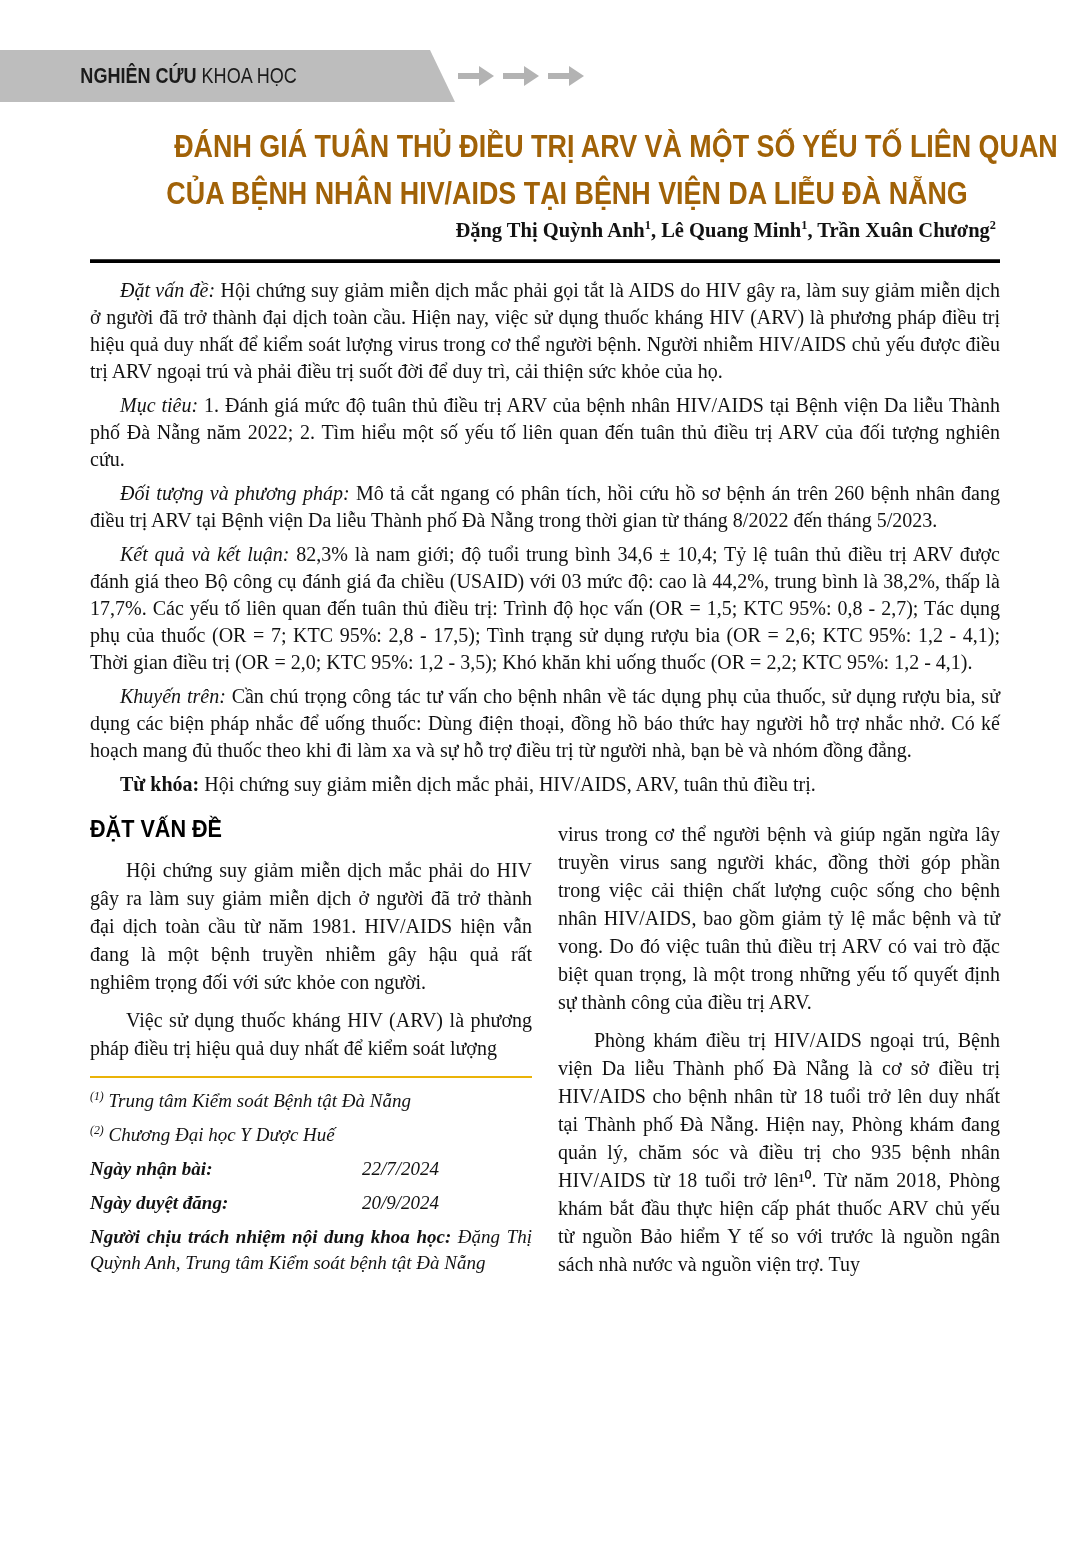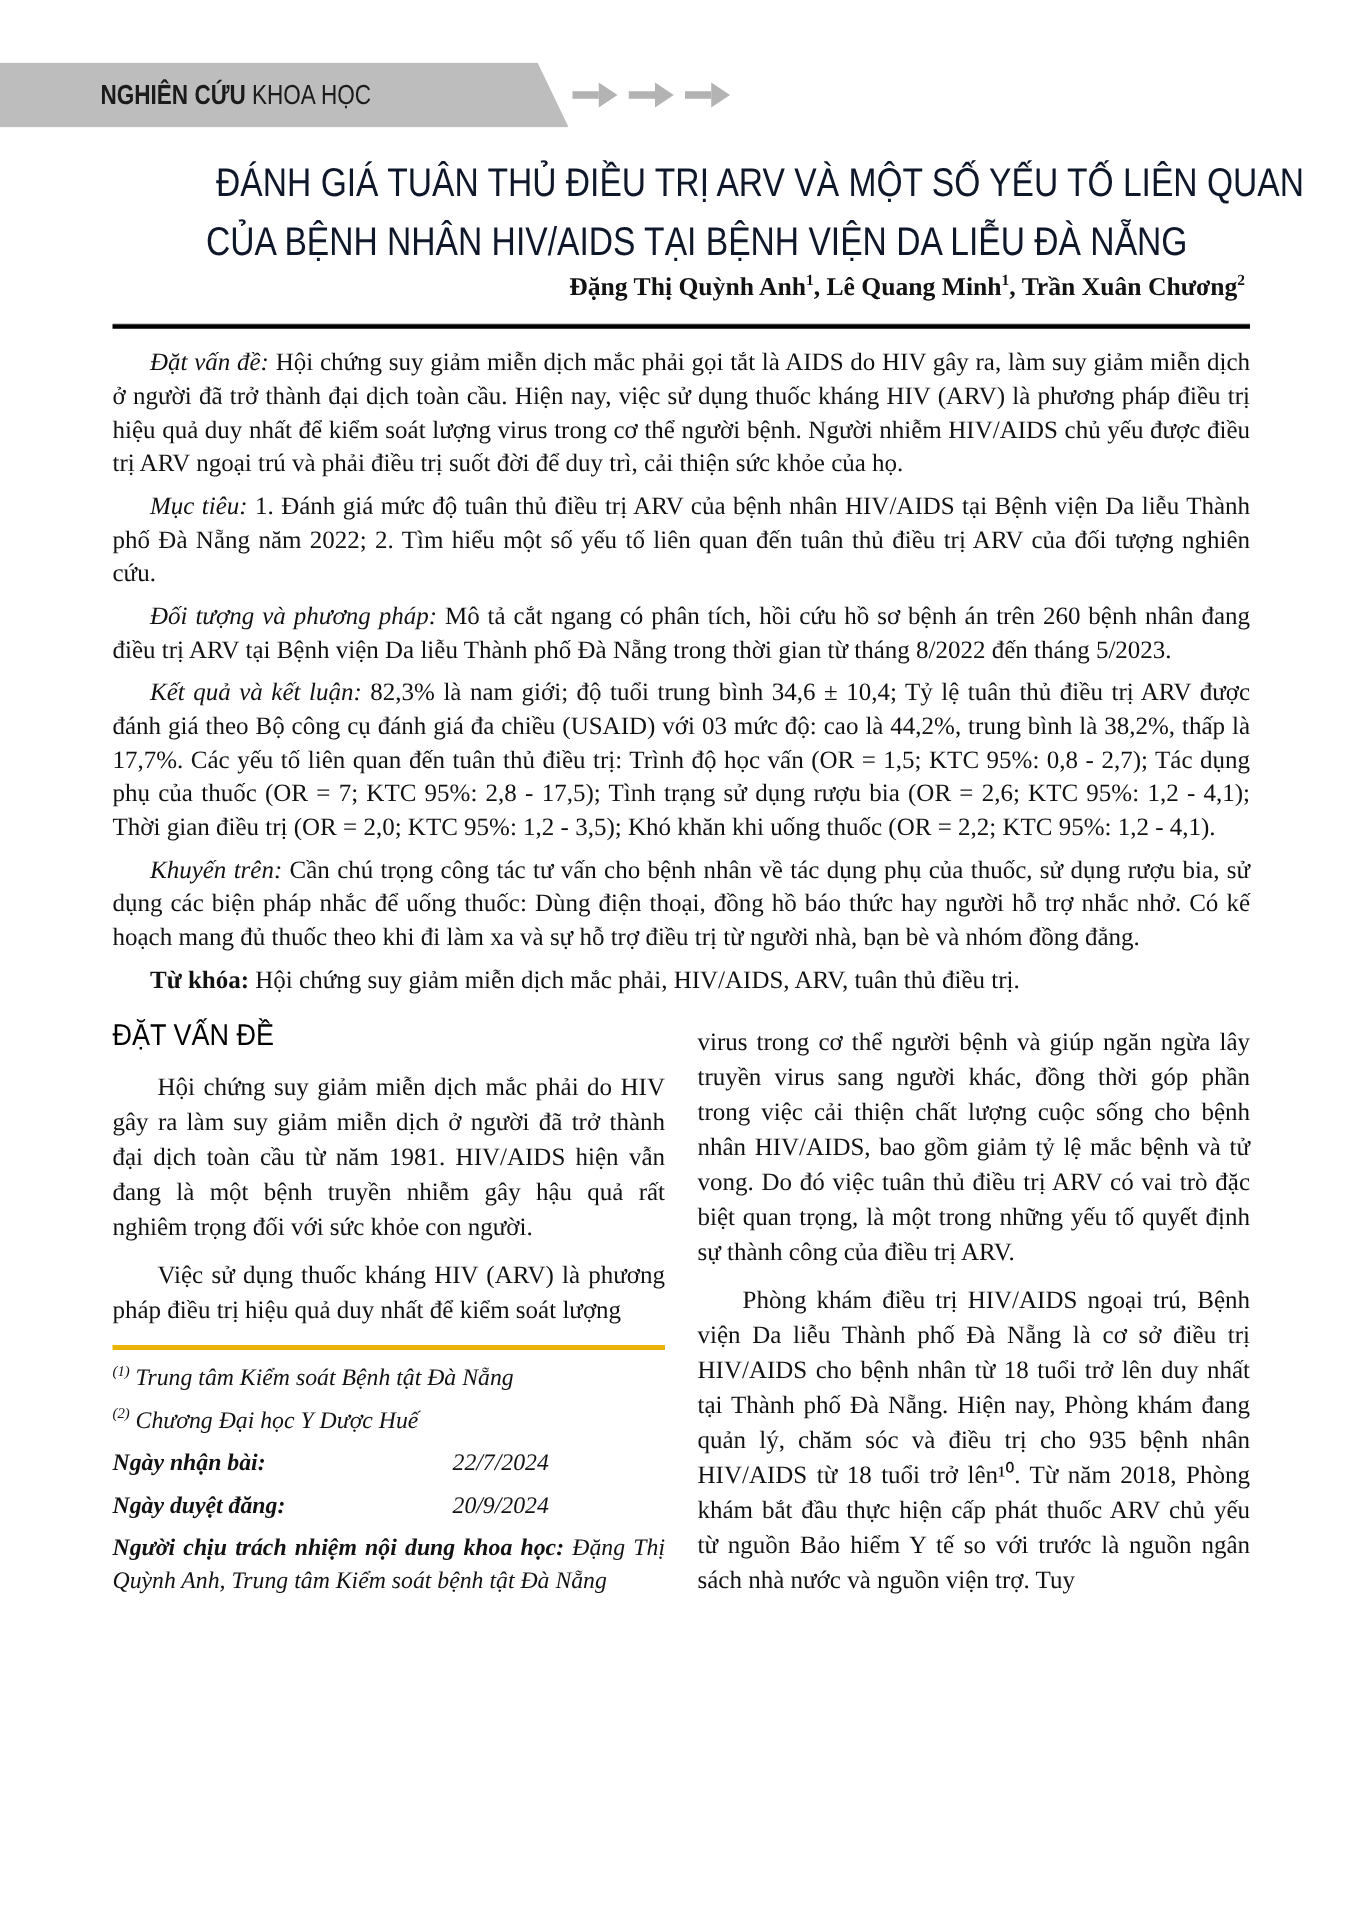--- a/index.html
+++ b/index.html
@@ -23,45 +23,45 @@
   }
   .banner-inner .bold { font-weight:bold; }
   .arrows { display:flex; gap:8px; margin-left:3px; }
   .arrow { position:relative; width:37px; height:20px; }
   .arrow::before { content:""; position:absolute; left:0; top:7px; width:21px; height:6px; background:#b3b3b3; }
   .arrow::after  { content:""; position:absolute; left:21px; top:0; border-top:10px solid transparent; border-bottom:10px solid transparent; border-left:15px solid #b3b3b3; }
 
   
   .content { position:absolute; left:90px; top:115px; width:910px; }
 
-  .title { margin:8px 0 0; text-align:center; font-family:"Liberation Sans", sans-serif; font-weight:normal; font-size:32px; line-height:47px; color:#0f172a; }
+  .title { margin:8px 0 0; text-align:center; font-family:"Liberation Sans", sans-serif; font-weight:bold; font-size:32px; line-height:47px; color:#a16207; }
   .title .tline { display:block; }
   .title .tinner { display:inline-block; transform:scaleX(0.84); transform-origin:center; white-space:nowrap; }
 
   .authors { margin-top:2px; text-align:right; font-weight:bold; font-size:20.5px; padding-right:4px; }
   .authors sup { font-size:0.6em; vertical-align:super; line-height:0; }
 
   .double-rule { margin-top:17px; height:3px; border-top:1px solid #3c3c3c; border-bottom:3px solid #000; }
 
   .abstract { margin-top:14px; font-size:20px; line-height:27px; text-align:justify; }
   .abstract p { margin:0 0 7px; text-indent:30px; }
   .abstract .lbl { font-style:italic; }
   .abstract .kwlbl { font-weight:bold; }
 
   
   .columns { display:flex; gap:26px; margin-top:16px; }
   .col { width:442px; font-size:20px; line-height:28px; text-align:justify; }
   .col p { margin:0 0 10px; text-indent:36px; }
   .col p.cont { text-indent:0; }
-  .section-heading { margin:0 0 12px; font-family:"Liberation Sans", sans-serif; font-weight:normal; font-size:24px; color:#000; line-height:30px; }
+  .section-heading { margin:0 0 12px; font-family:"Liberation Sans", sans-serif; font-weight:bold; font-size:24px; color:#000; line-height:30px; }
   .section-heading .hinner { display:inline-block; transform:scaleX(0.9); transform-origin:left center; white-space:nowrap; }
   .col-right { padding-top:6px; }
 
   
-  .footnote-block { margin-top:14px; border-top:4px solid #eab308; padding-top:10px; font-style:italic; font-size:19px; }
+  .footnote-block { margin-top:14px; border-top:2px solid #eab308; padding-top:10px; font-style:italic; font-size:19px; }
   .footnote-block p { margin:0 0 8px; text-indent:0; line-height:26px; text-align:left; }
   .fn sup { font-size:0.62em; vertical-align:super; line-height:0; }
   .inforow { position:relative; font-weight:bold; }
   .inforow .ival { position:absolute; left:272px; font-weight:normal; }
   .resp { text-align:justify !important; }
   .resp .rlabel { font-weight:bold;font-family:Liberation Serif, serif; }
 
   
   .footer { position:absolute; left:85px; top:1431px; width:920px; border-top:2px solid #000; padding-top:8px; display:flex; align-items:baseline; }
   .pageno { font-family:"Liberation Serif", serif; font-weight:bold; font-size:24px; }

